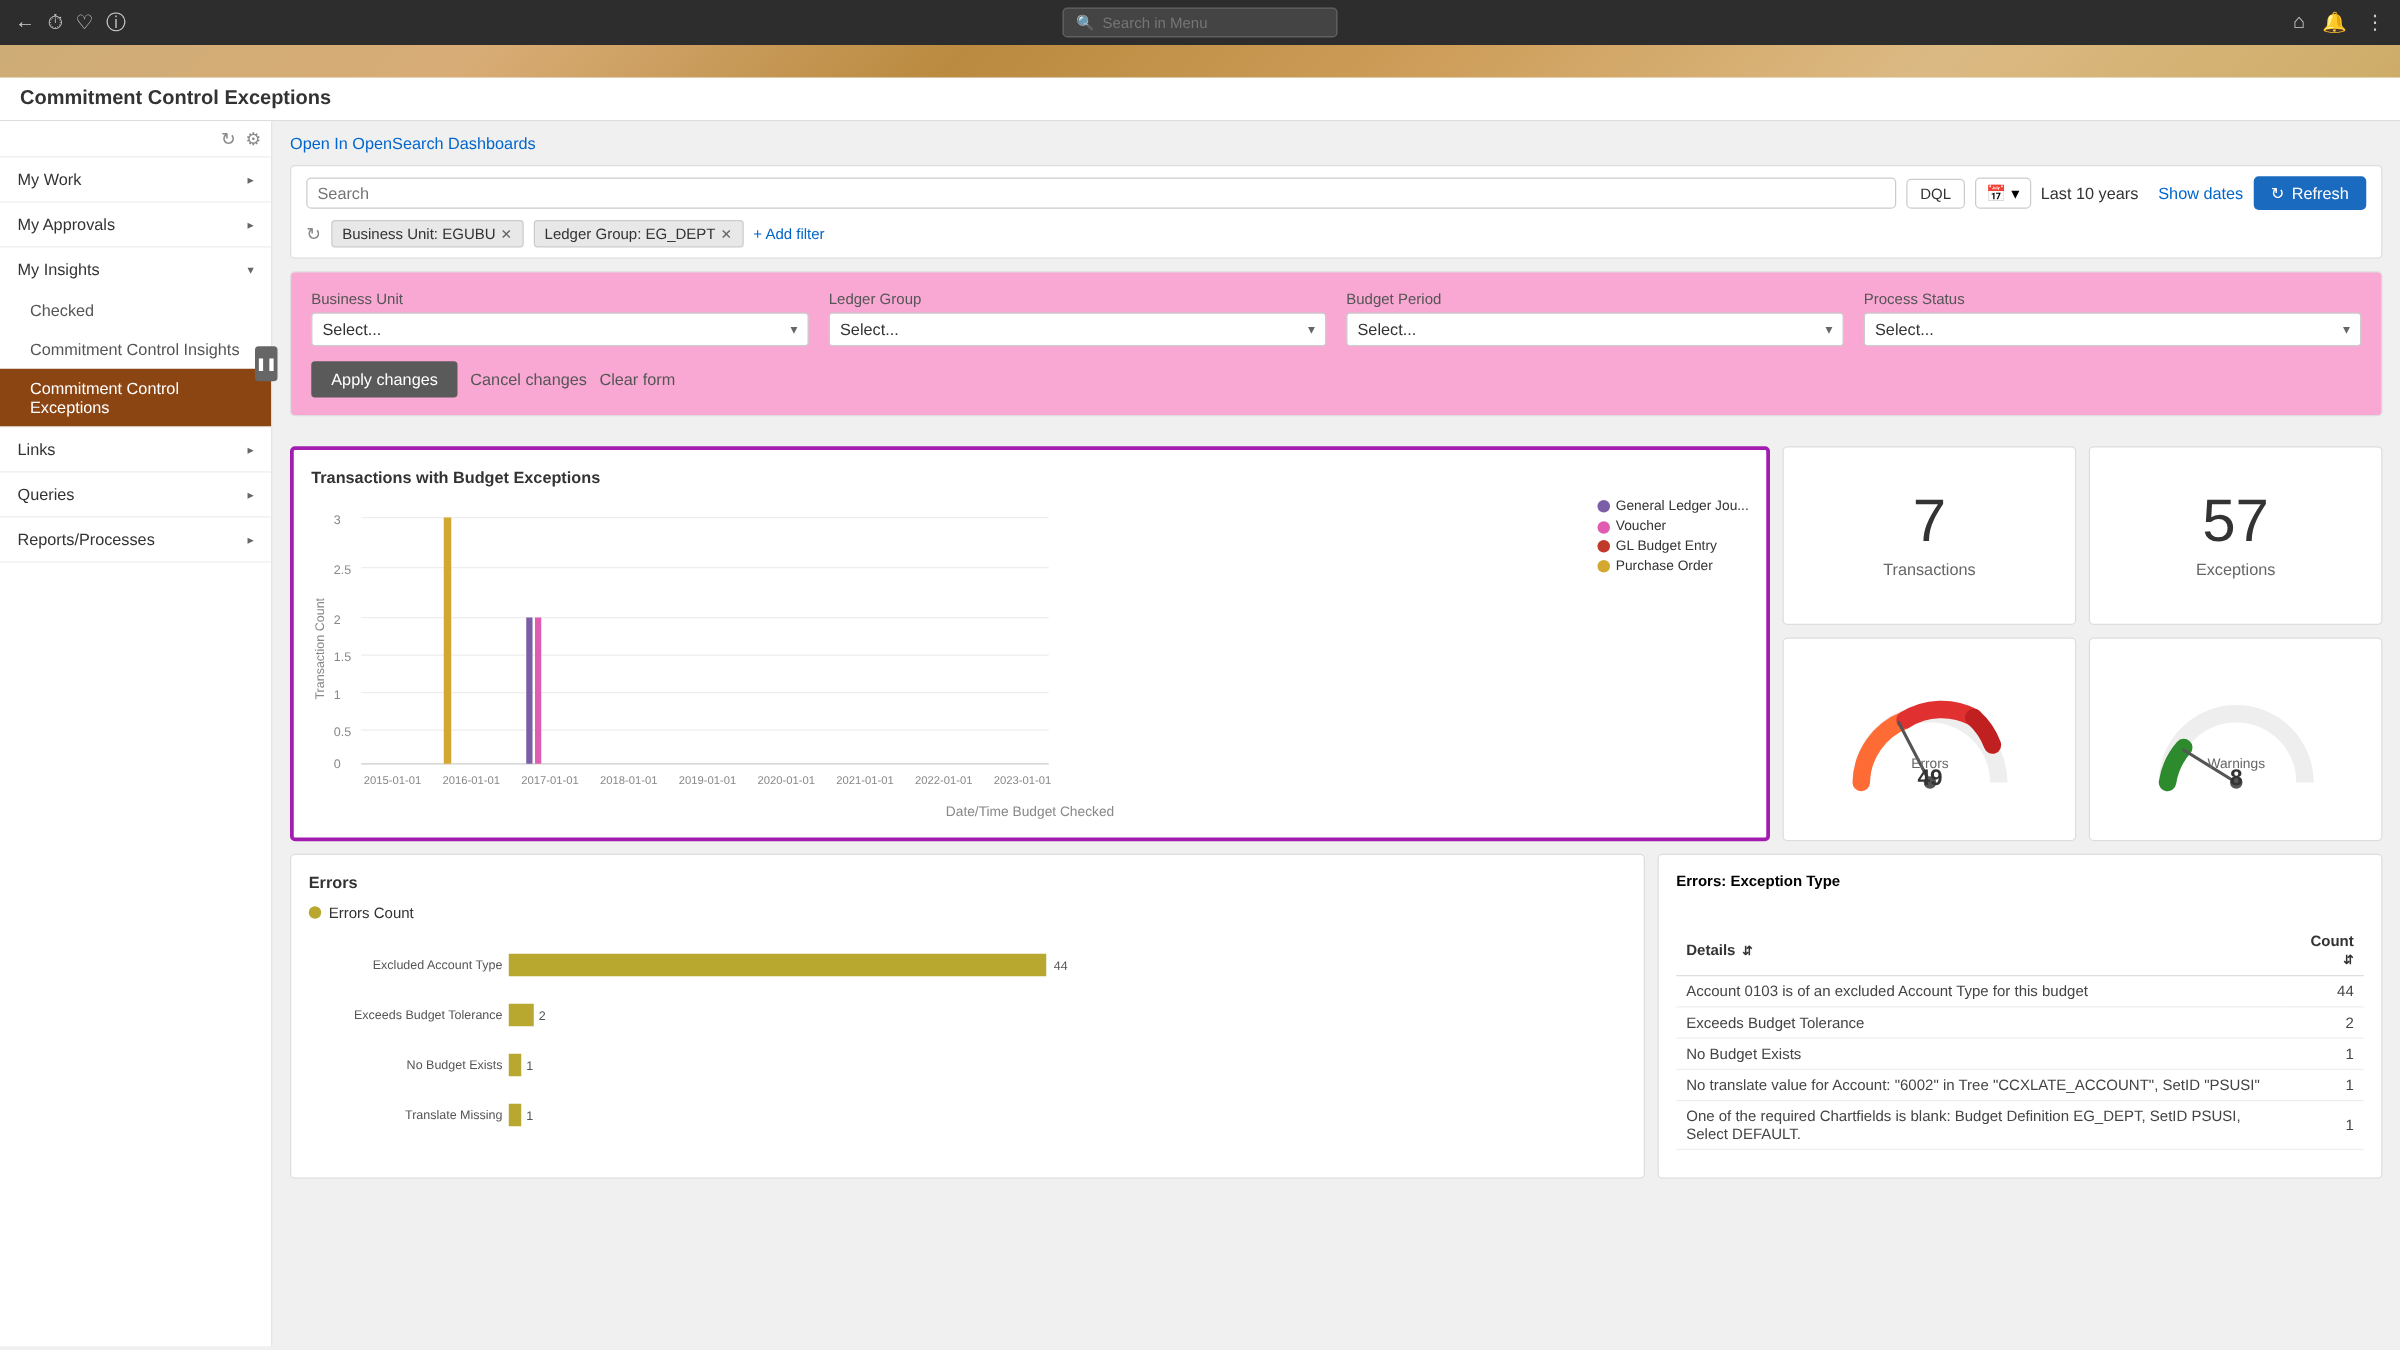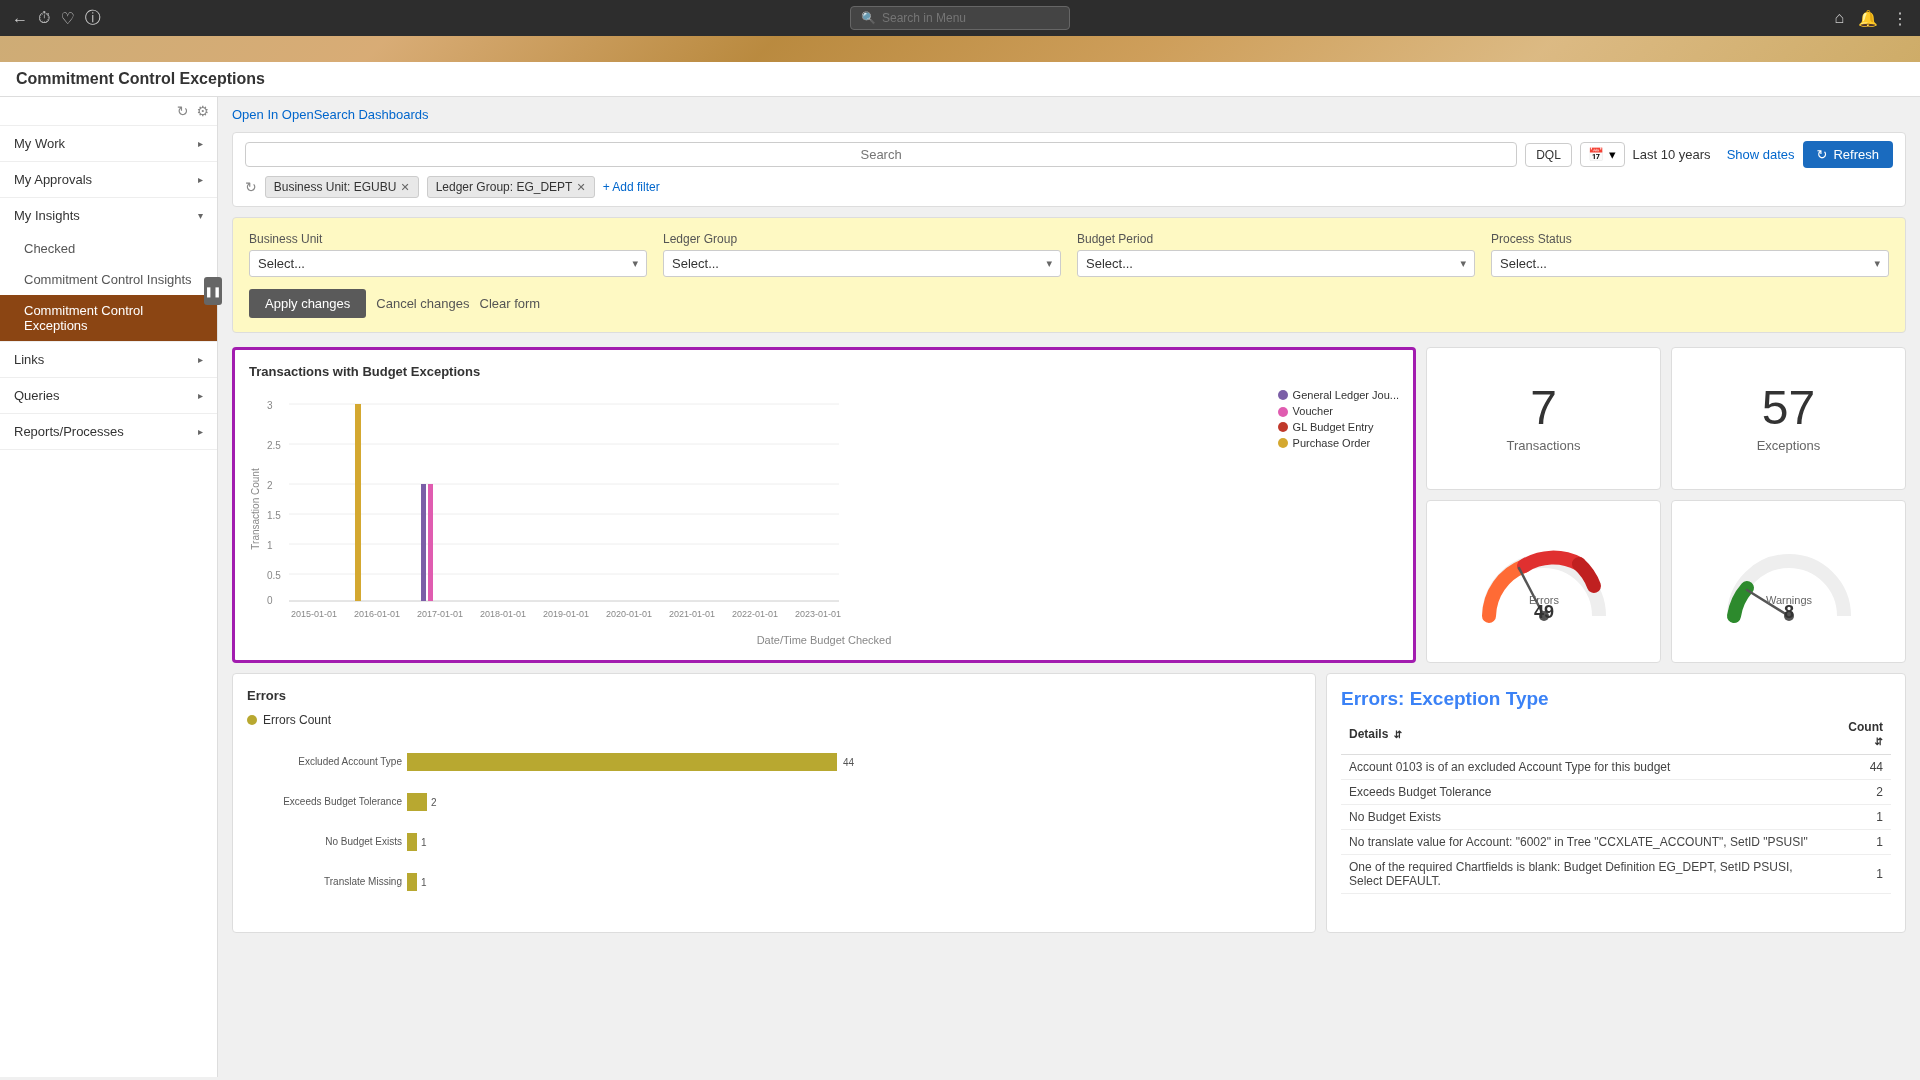--- a/index.html
+++ b/index.html
@@ -89,21 +89,21 @@
       border: 1px solid #ddd;
       border-radius: 4px;
       padding: 8px 12px;
       margin-bottom: 10px;
     }
     .filter-bar-top { display: flex; align-items: center; gap: 8px; margin-bottom: 8px; }
     .search-input-wrap {
       flex: 1; display: flex; align-items: center;
       border: 1px solid #ccc; border-radius: 4px; padding: 4px 8px; background: #fff;
     }
-    .search-input-wrap input { border: none; outline: none; font-size: 13px; width: 100%; text-align: center; }
+    .search-input-wrap input { border: none; outline: none; font-size: 13px; width: 100%; }
     .dql-btn {
       border: 1px solid #ccc; background: #fff; padding: 4px 10px; border-radius: 4px;
       font-size: 12px; cursor: pointer; color: #333;
     }
     .cal-btn {
       border: 1px solid #ccc; background: #fff; padding: 4px 8px; border-radius: 4px;
       font-size: 13px; cursor: pointer; display: flex; align-items: center; gap: 4px;
     }
     .period-label { font-size: 13px; color: #333; }
     .show-dates-link { color: #0066cc; font-size: 13px; cursor: pointer; margin-left: 8px; }
@@ -116,25 +116,25 @@
       display: flex; align-items: center; gap: 4px;
       background: #e8e8e8; border: 1px solid #ccc; border-radius: 3px;
       padding: 3px 8px; font-size: 12px;
     }
     .filter-tag .remove { cursor: pointer; color: #666; font-size: 11px; }
     .add-filter { color: #0066cc; font-size: 12px; cursor: pointer; }
     .filter-reset-icon { color: #888; font-size: 14px; cursor: pointer; }
 
     
     .form-filters {
-      background: #fef9c3;
+      background: #f9a8d4;
       border: 1px solid #ddd;
       border-radius: 4px;
       padding: 14px 16px;
-      margin-bottom: 14px;
+      margin-bottom: 24px;
     }
     .form-row { display: flex; gap: 16px; margin-bottom: 12px; }
     .form-group { flex: 1; }
     .form-group label { display: block; font-size: 12px; color: #555; margin-bottom: 4px; font-weight: 500; }
     .form-select {
       width: 100%; border: 1px solid #ccc; border-radius: 3px;
       padding: 5px 8px; font-size: 13px; background: #fff;
       display: flex; align-items: center; justify-content: space-between; cursor: pointer;
     }
     .form-select .arrow { color: #666; font-size: 11px; }
@@ -157,21 +157,21 @@
       display: flex; align-items: center; justify-content: center; flex-direction: column;
       padding: 20px 10px;
     }
     .stat-number { font-size: 48px; font-weight: 300; color: #333; line-height: 1; }
     .stat-label { font-size: 13px; color: #666; margin-top: 6px; }
 
     
     .bottom-grid { display: grid; grid-template-columns: 1fr 580px; gap: 10px; }
     .bar-chart-card { background: #fff; border: 1px solid #ddd; border-radius: 4px; padding: 14px; }
     .table-card { background: #fff; border: 1px solid #ddd; border-radius: 4px; padding: 14px; }
-    .table-card-title { font-size: 19px; font-weight: 600; color: #3b82f6; margin-bottom: 4px; }
+    .table-card-title { font-size: 12px; font-weight: 600; color: #000000; margin-bottom: 28px; }
 
     table { width: 100%; border-collapse: collapse; font-size: 12px; }
     th { text-align: left; padding: 6px 8px; border-bottom: 1px solid #ddd; font-size: 12px; color: #333; font-weight: 600; }
     td { padding: 5px 8px; border-bottom: 1px solid #eee; color: #444; }
     .sort-icon { font-size: 10px; margin-left: 2px; }
     .count-col { text-align: right; }
 
     .errors-legend { display: flex; align-items: center; gap: 6px; font-size: 12px; margin-bottom: 8px; }
   </style>
 </head>

